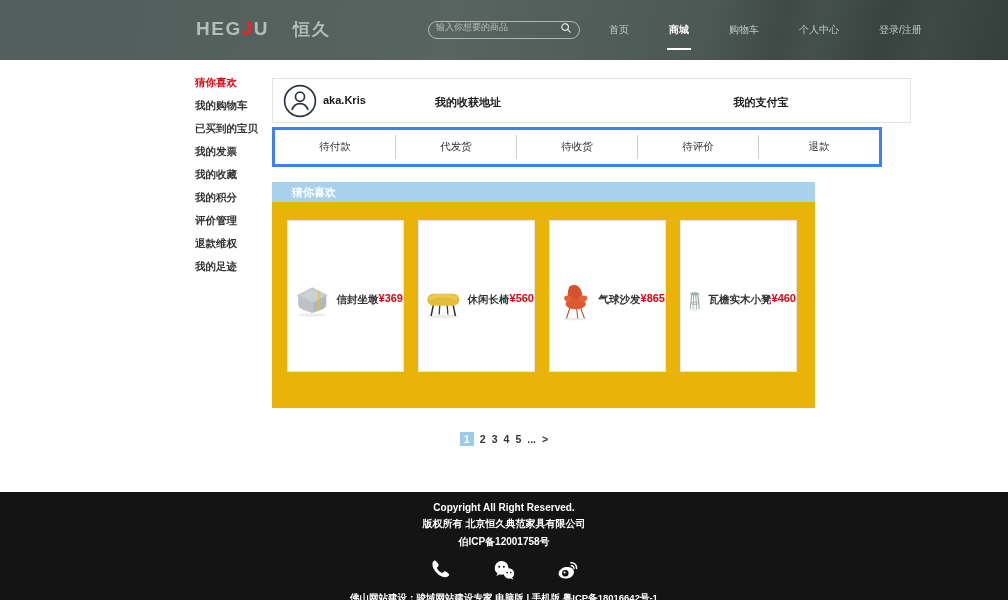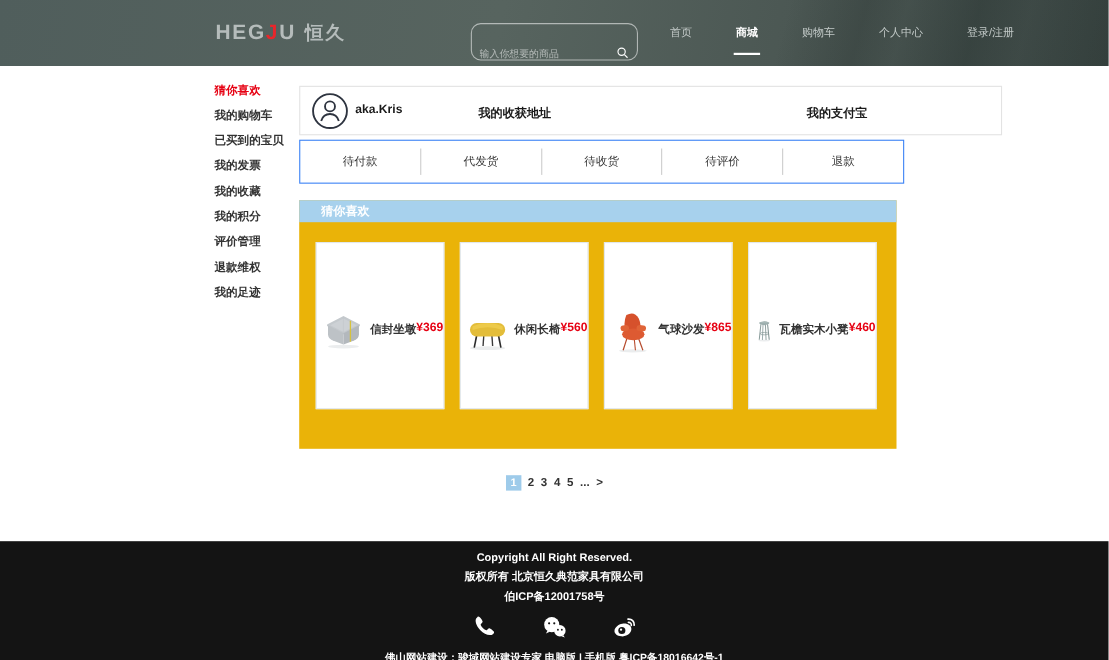--- a/index.html
+++ b/index.html
@@ -15,25 +15,25 @@
   }
   .header-art {
     position:absolute; right:0; top:0; width:45%; height:100%; pointer-events:none;
     background:linear-gradient(105deg, rgba(0,0,0,0) 35%, rgba(22,30,28,0.20) 50%,
       rgba(15,22,20,0.05) 58%, rgba(22,32,30,0.28) 72%, rgba(18,26,24,0.10) 82%,
       rgba(28,38,35,0.32) 100%);
   }
   .logo { position:absolute; left:196px; top:18px; font-size:19px; letter-spacing:1.5px;
     color:#b5bcbb; font-weight:600; white-space:nowrap; }
   .logo .accent { color:#e8262b; }
-  .logo .cn { margin-left:8px; font-size:17px; letter-spacing:2px; }
+  .logo .cn { margin-left:24px; font-size:17px; letter-spacing:2px; }
   .search {
-    position:absolute; left:428px; top:21px; width:152px; height:34px;
+    position:absolute; left:428px; top:21px; width:152px; height:18px;
     border:1px solid rgba(255,255,255,0.55); border-radius:9px;
-    display:flex; align-items:flex-end; padding:0 7px;
+    display:flex; align-items:flex-start; padding:0 7px;
   }
   .search input { flex:1; background:transparent; border:0; outline:none;
     color:#e2e7e6; font-size:9px; min-width:0; }
   .search input::placeholder { color:rgba(255,255,255,0.55); }
   .search .sicon { width:12px; height:12px; flex:0 0 auto; cursor:pointer; }
   .nav { position:absolute; left:608px; top:0; height:60px; display:flex;
     align-items:center; gap:38px; }
   .nav-item { position:relative; font-size:10px; color:#c3cac8; cursor:pointer;
     white-space:nowrap; padding:4px 1px; }
   .nav-item.active { color:#fff; font-weight:bold; }
@@ -47,22 +47,22 @@
   
   .profile-box { position:absolute; left:272px; top:78px; width:639px; height:45px;
     border:1px solid #e3e3e3; background:#fff; }
   .avatar { position:absolute; left:10px; top:5px; width:34px; height:34px; cursor:pointer; }
   .username { position:absolute; left:50px; top:15px; font-size:11px; font-weight:bold;
     color:#1a1a1a; }
   .profile-link { position:absolute; top:16px; font-size:11px; font-weight:bold;
     color:#1a1a1a; transform:translateX(-50%); cursor:pointer; white-space:nowrap; }
   .pl-0 { left:195px; } .pl-1 { left:344px;margin-top:44px; } .pl-2 { left:488px; }
   
-  .tabs-box { position:absolute; left:272px; top:127px; width:550px; height:40px;
-    border:1px solid #3b82f6; background:#fff; display:flex; align-items:center; }
+  .tabs-box { position:absolute; left:272px; top:127px; width:610px; height:40px;
+    border:3px solid #3b82f6; background:#fff; display:flex; align-items:center; }
   .tab { flex:1; text-align:center; font-size:10.5px; color:#333; cursor:pointer; }
   .tab-divider { width:1px; height:24px; background:#ccc; flex:0 0 auto; }
   
   .panel { position:absolute; left:272px; top:182px; width:543px; height:226px;
     background:#eab308; }
   .panel-bar { height:20px; background:#a7d1ed; color:#fff; font-size:11px;
     font-weight:bold; line-height:20px; padding-left:20px; }
   .cards { position:absolute; left:15px; top:38px; display:flex; gap:14px; }
   .card { width:117px; height:152px; background:#fff; border:1px solid #e2e7ea;
     display:flex; flex-direction:row; align-items:center; cursor:pointer; }

